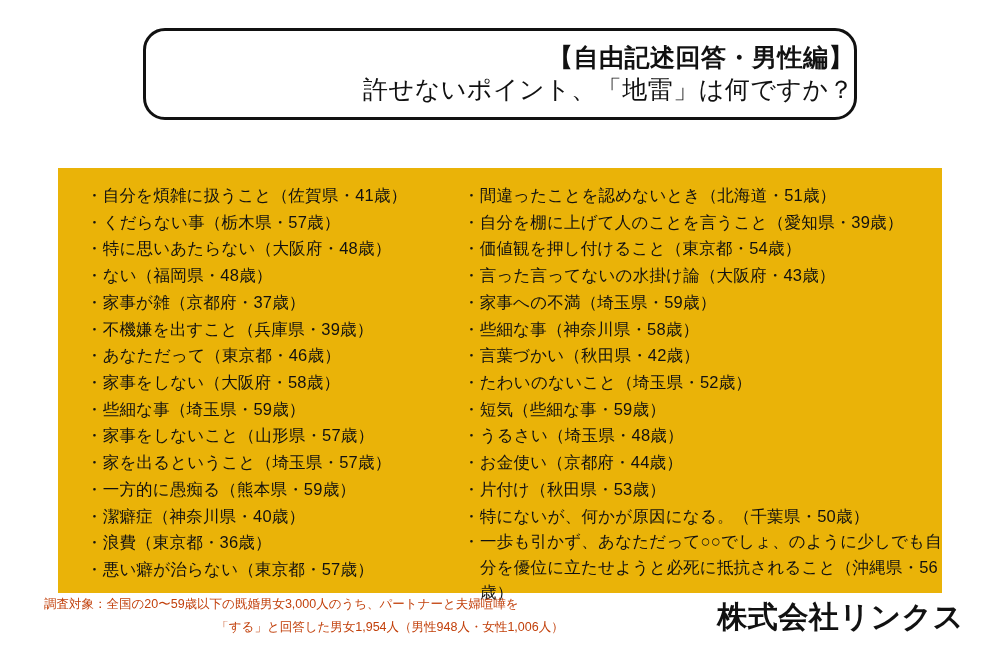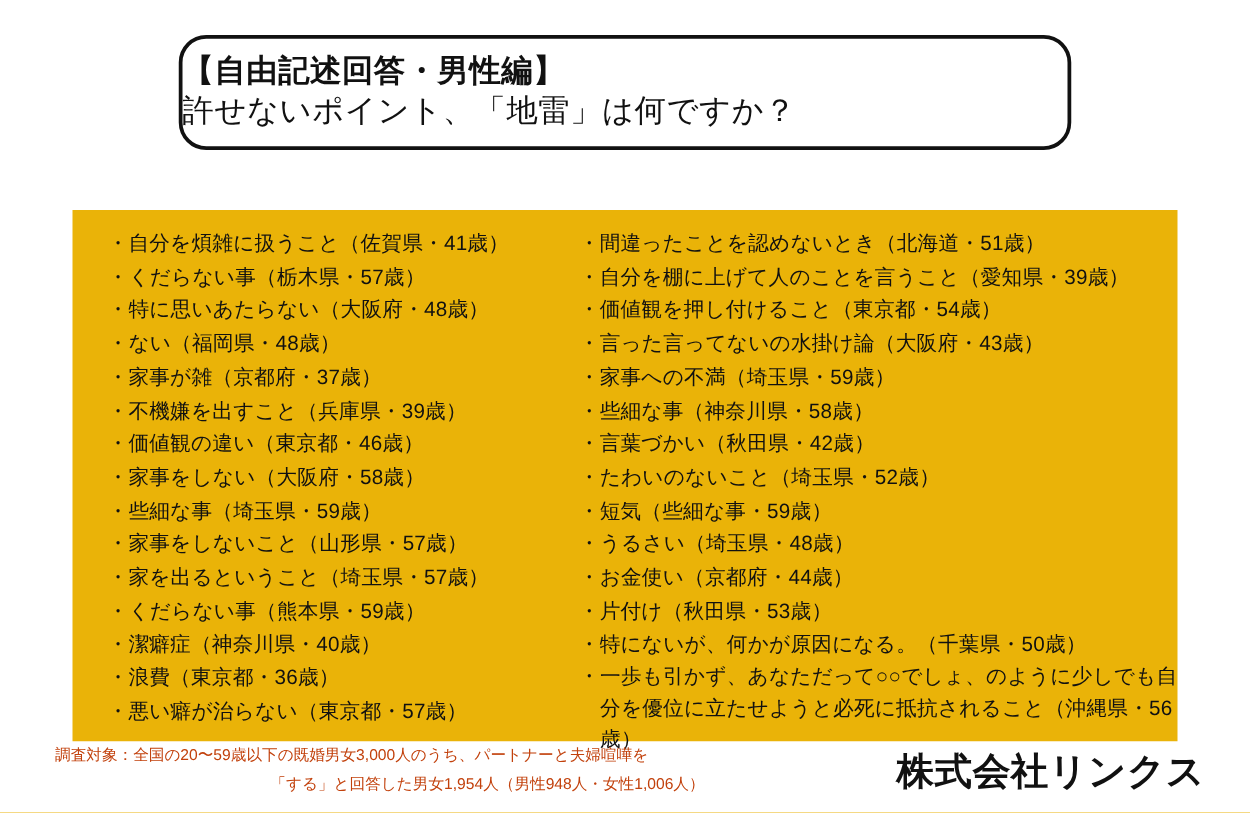--- a/index.html
+++ b/index.html
@@ -29,21 +29,21 @@
     left: 143px;
     top: 28px;
     width: 714px;
     height: 92px;
     border: 3px solid #111111;
     border-radius: 22px;
     background: #ffffff;
     box-sizing: border-box;
     display: flex;
     flex-direction: column;
-    align-items: flex-start;
+    align-items: flex-end;
     justify-content: center;
   }
   .title-line1 {
     font-size: 25px;
     font-weight: bold;
     letter-spacing: 0.5px;
     line-height: 1.25;
   }
   .title-line2 {
     font-size: 25px;
@@ -138,26 +138,26 @@
   <div class="panel">
 
     <div class="col col-left">
       <ul class="answers">
         <li>・自分を煩雑に扱うこと（佐賀県・41歳）</li>
         <li>・くだらない事（栃木県・57歳）</li>
         <li>・特に思いあたらない（大阪府・48歳）</li>
         <li>・ない（福岡県・48歳）</li>
         <li>・家事が雑（京都府・37歳）</li>
         <li>・不機嫌を出すこと（兵庫県・39歳）</li>
-        <li>・価値観の違い（東京都・46歳）</li>
+        <li>・あなただって（東京都・46歳）</li>
         <li>・家事をしない（大阪府・58歳）</li>
         <li>・些細な事（埼玉県・59歳）</li>
         <li>・家事をしないこと（山形県・57歳）</li>
         <li>・家を出るということ（埼玉県・57歳）</li>
-        <li>・くだらない事（熊本県・59歳）</li>
+        <li>・一方的に愚痴る（熊本県・59歳）</li>
         <li>・潔癖症（神奈川県・40歳）</li>
         <li>・浪費（東京都・36歳）</li>
         <li>・悪い癖が治らない（東京都・57歳）</li>
       </ul>
     </div>
 
     <div class="col col-right">
       <ul class="answers">
         <li>・間違ったことを認めないとき（北海道・51歳）</li>
         <li>・自分を棚に上げて人のことを言うこと（愛知県・39歳）</li>

